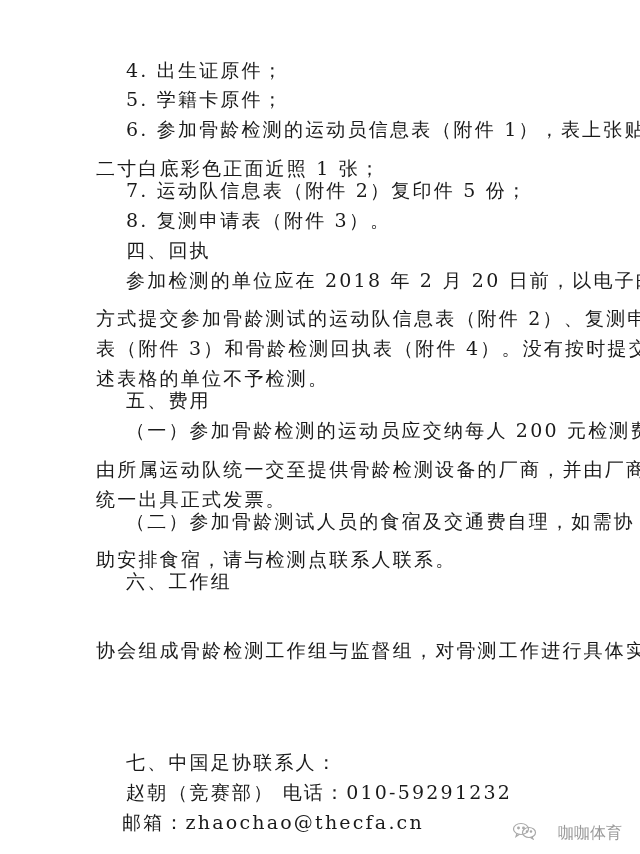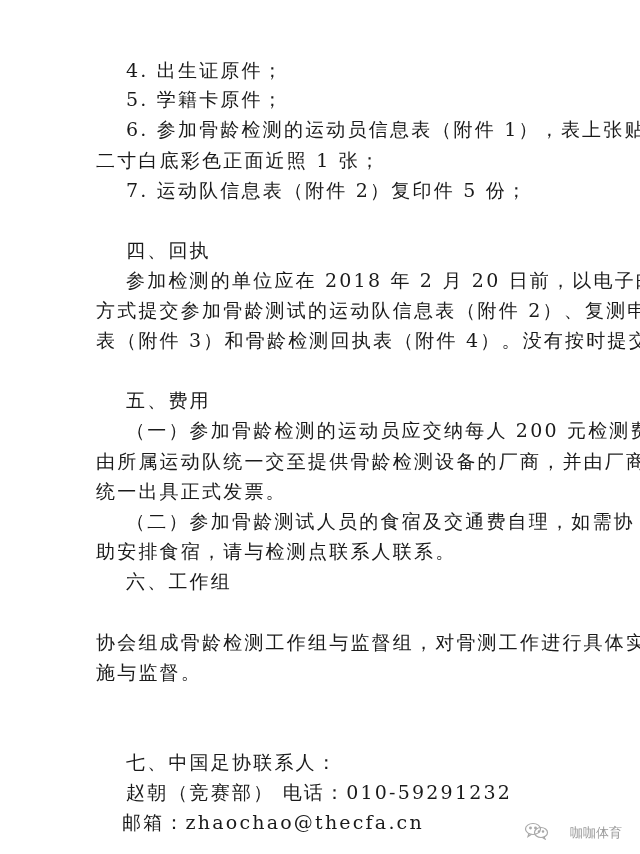--- a/index.html
+++ b/index.html
@@ -7,50 +7,51 @@
     width: 640px; height: 854px; position: relative; overflow: hidden;
     font-family: "DejaVu Serif", "Liberation Serif", serif;
     color: #1a1a1a;
   }
   .doc { position: absolute; left: 0; top: 0; width: 640px; height: 854px; }
   .line {
     position: absolute; white-space: nowrap;
     font-size: 19px; letter-spacing: 2.2px; line-height: 24px;
   }
   .ind { left: 126px; }
-  .cont { left: 96px; }
+  .cont { left: 96px; margin-top: 8px; }
   .watermark {
     position: absolute; right: 18px; top: 822px;
     display: flex; align-items: center; gap: 20px;
-    color: #9a9a9a; font-family: "DejaVu Sans", sans-serif; font-size: 13px;
+    color: #9a9a9a; font-family: "DejaVu Sans", sans-serif; font-size: 16px;
   }
   .wm-icon { width: 26px; height: 18px; }
 </style>
 </head>
 <body>
 
 <div class="doc">
   <div class="line ind" style="top:58px">4. 出生证原件；</div>
   <div class="line ind" style="top:87px">5. 学籍卡原件；</div>
   <div class="line ind" style="top:117px">6. 参加骨龄检测的运动员信息表（附件 1），表上张贴</div>
   <div class="line cont" style="top:148px">二寸白底彩色正面近照 1 张；</div>
   <div class="line ind" style="top:178px">7. 运动队信息表（附件 2）复印件 5 份；</div>
+  <div class="line ind" style="top:208px">8. 复测申请表（附件 3）。</div>
   <div class="line ind" style="top:238px">四、回执</div>
   <div class="line ind" style="top:268px">参加检测的单位应在 2018 年 2 月 20 日前，以电子邮件</div>
   <div class="line cont" style="top:298px">方式提交参加骨龄测试的运动队信息表（附件 2）、复测申请</div>
   <div class="line cont" style="top:328px">表（附件 3）和骨龄检测回执表（附件 4）。没有按时提交上</div>
+  <div class="line cont" style="top:358px">述表格的单位不予检测。</div>
   <div class="line ind" style="top:388px">五、费用</div>
   <div class="line ind" style="top:418px">（一）参加骨龄检测的运动员应交纳每人 200 元检测费，</div>
   <div class="line cont" style="top:449px">由所属运动队统一交至提供骨龄检测设备的厂商，并由厂商</div>
   <div class="line ind" style="top:509px">（二）参加骨龄测试人员的食宿及交通费自理，如需协</div>
   <div class="line cont" style="top:479px">统一出具正式发票。</div>
   <div class="line cont" style="top:539px">助安排食宿，请与检测点联系人联系。</div>
   <div class="line ind" style="top:569px">六、工作组</div>
   <div class="line cont" style="top:630px">协会组成骨龄检测工作组与监督组，对骨测工作进行具体实</div>
-  <div class="line cont" style="top:660px">施与监督。</div>
   <div class="line ind" style="top:750px">七、中国足协联系人：</div>
   <div class="line ind" style="top:780px">赵朝（竞赛部） 电话：010-59291232</div>
   <div class="line" style="left:122px;top:810px">邮箱：zhaochao@thecfa.cn</div>
 </div>
 
 <div class="watermark">
   <span>
     <svg class="wm-icon" viewBox="0 0 26 18" fill="none" stroke="#a8a8a8" stroke-width="1.2">
       <ellipse cx="9" cy="7" rx="7.5" ry="5.5"></ellipse>
       <path d="M5 11.5 L4 14.5 L7.5 12.3"></path>

